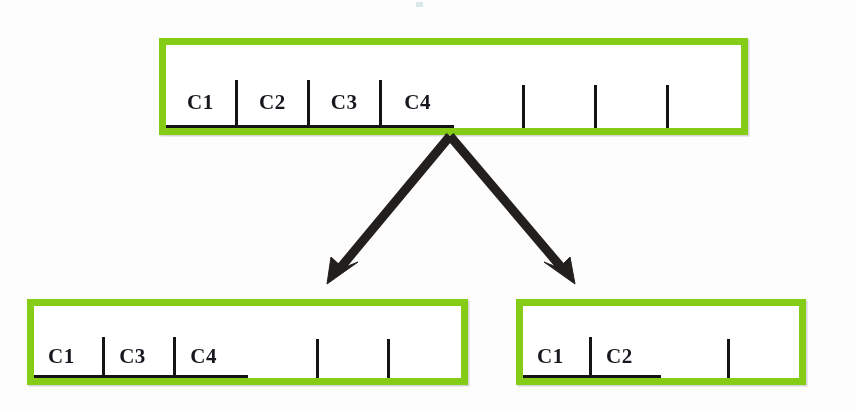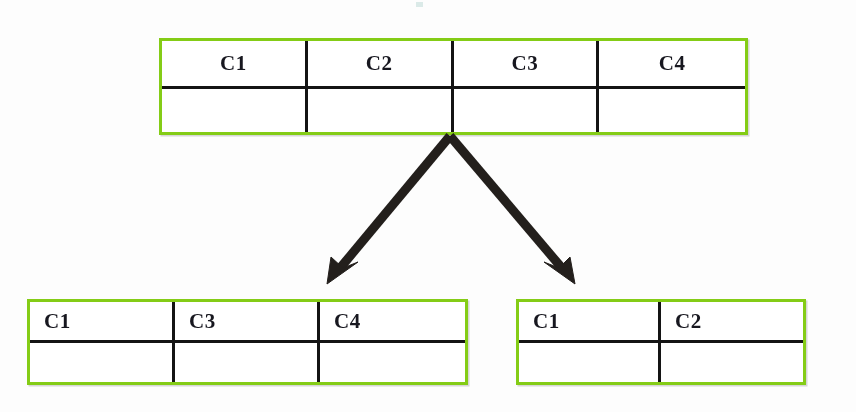--- a/index.html
+++ b/index.html
@@ -18,24 +18,24 @@
     position: relative;
     width: 856px;
     height: 412px;
     background: #fdfdfd;
   }
 
   
   .rel-table {
     position: absolute;
     box-sizing: border-box;
-    border: 3px solid #84cc16;
+    border: 7px solid #84cc16;
     background: #ffffff;
     display: flex;
-    flex-direction: column;
+    flex-direction: row;
     box-shadow: 1.5px 1.5px 0 rgba(140,140,140,0.35);
     align-items: flex-end;
   }
   .rel-row {
     display: flex;
     flex-direction: row;
     box-sizing: border-box;
     width: 100%;
   }
   .rel-row.header-row {

